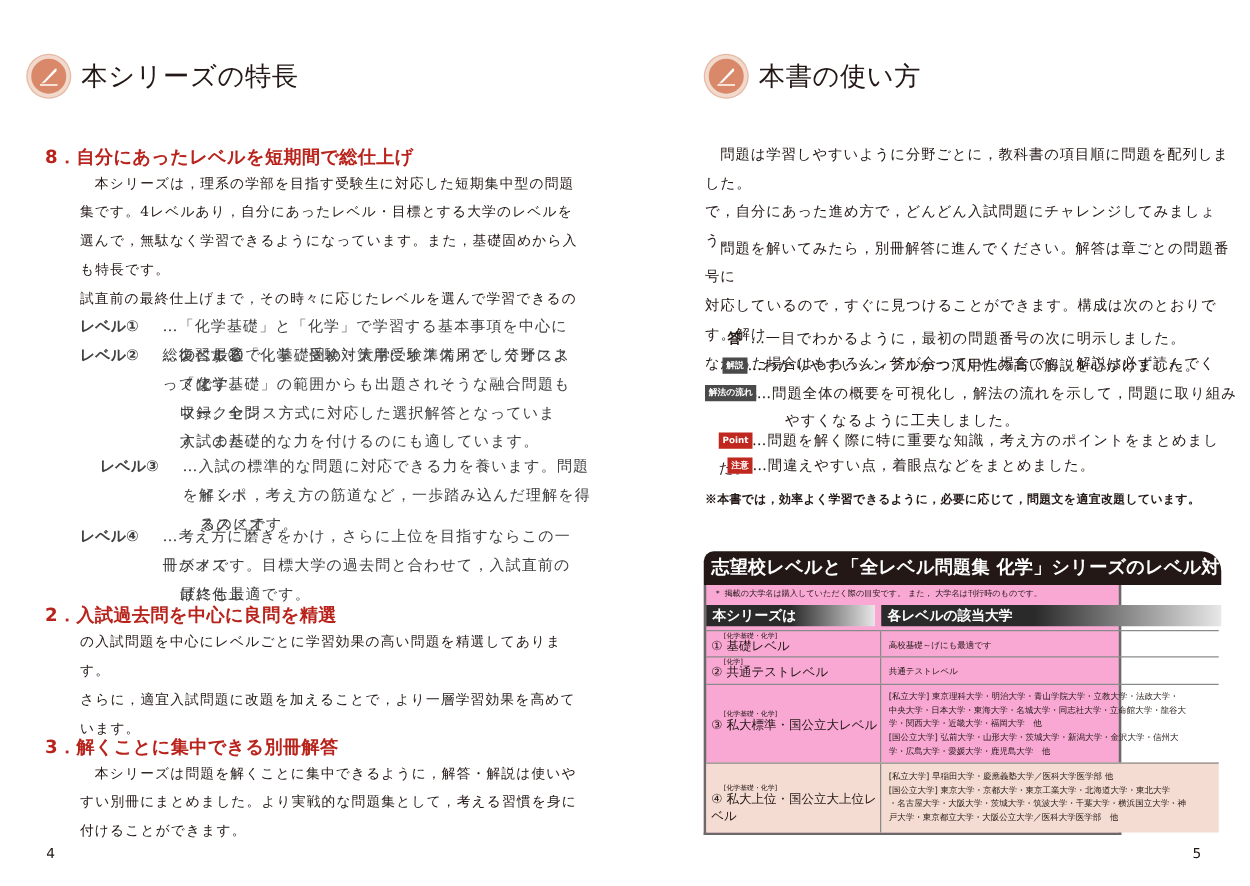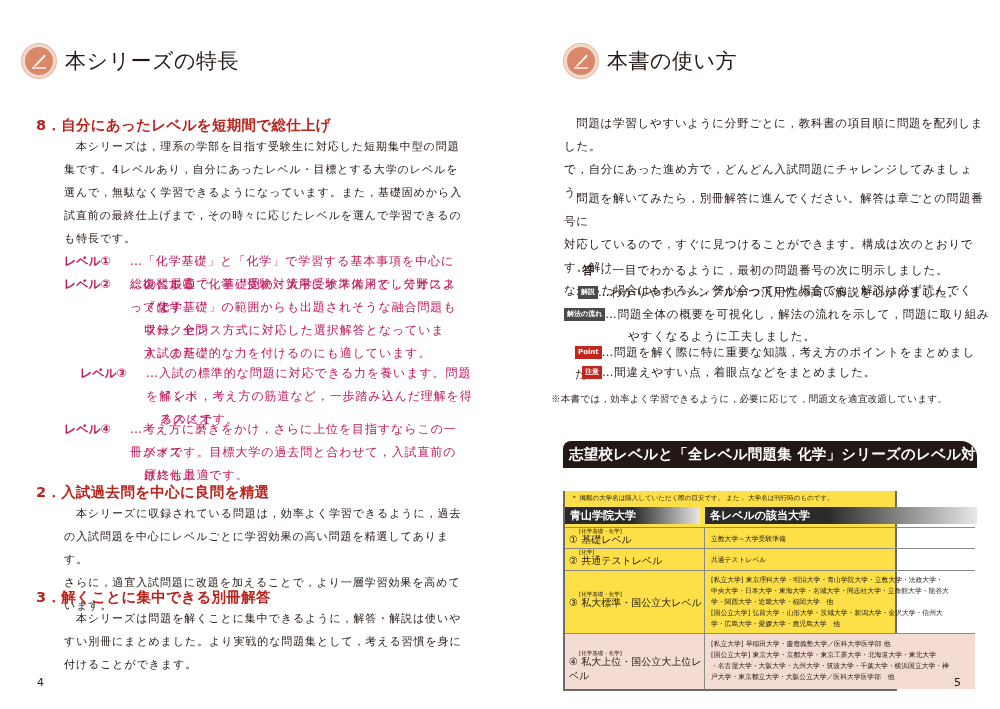--- a/index.html
+++ b/index.html
@@ -25,41 +25,41 @@
 
   .h2 {
     position: absolute;
     font-family: "DejaVu Sans", "Liberation Sans", sans-serif;
     font-weight: bold; font-size: 14.5px; color: #b8231c; letter-spacing: 0.3px;
   }
   .para {
     position: absolute; font-size: 11px; line-height: 23px; color: #231815;
     letter-spacing: 0.9px;
   }
-  .level-row { position: absolute; font-size: 12px; line-height: 23px; color: #be185d; letter-spacing: 0.9px; }
+  .level-row { position: absolute; font-size: 12px; line-height: 23px; color: #404040; letter-spacing: 0.9px; }
   .level-row .lbl { font-family: "DejaVu Sans", "Liberation Sans", sans-serif; font-weight: bold; position: absolute; left: 0; top: 0; letter-spacing: 0; }
   .level-row .txt { position: absolute; left: 66px; top: 0; width: 330px; }
   .level-row .cont { position: absolute; left: 80px; width: 316px; }
 
   .page-num { position: absolute; font-family: "DejaVu Sans", "Liberation Sans", sans-serif; font-size: 11px; color: #231815; }
 
   .legend-row { position: absolute; font-size: 11.5px; line-height: 22px; letter-spacing: 0.8px; color: #231815; }
   .badge { display: inline-block; font-family: "DejaVu Sans", "Liberation Sans", sans-serif; font-size: 7px; color: #fff; padding: 1px 3px; line-height: 11px; vertical-align: 2px; letter-spacing: 0; font-weight: bold; }
   .badge.dark { background: #4a4a4a; }
   .badge.red { background: #c0281f; }
   .note { position: absolute; font-size: 9.5px; letter-spacing: 0.3px; color: #231815; }
 
   .table-box { position: absolute; left: 63px; top: 441px; width: 414px; height: 227px; }
   .table-title {
     position: absolute; left: 0; top: 0; width: 414px; height: 27px;
     background: #231815; border-radius: 8px 16px 0 0;
     font-family: "DejaVu Sans", "Liberation Sans", sans-serif; font-weight: bold;
     color: #ffffff; font-size: 14.5px; line-height: 27px; padding-left: 6px; letter-spacing: 0.2px;
   }
-  .table-body { position: absolute; left: 0; top: 27px; width: 334px; height: 200px; border: 2px solid #6a6a6a; border-top: none; background: #fde047; margin-top: 23px; }
+  .table-body { position: absolute; left: 0; top: 27px; width: 334px; height: 200px; border: 2px solid #6a6a6a; border-top: none; background: #f9a8d4; }
   .table-note { position: absolute; left: 6px; top: 3px; font-size: 6.5px; color: #231815; font-family: "DejaVu Sans", "Liberation Sans", sans-serif; }
   .col-head { position: absolute; top: 16px; height: 17px; font-family: "DejaVu Sans", "Liberation Sans", sans-serif; font-weight: bold; font-size: 11px; color: #fff; line-height: 17px; padding-left: 5px; }
   .col-head.c1 { left: 0; width: 135px; background: linear-gradient(to right, #2a2a2a 0%, #2a2a2a 50%, #e8e8e8 100%); }
   .col-head.c2 { left: 140px; width: 272px; background: linear-gradient(to right, #2a2a2a 0%, #2a2a2a 45%, #e8e8e8 100%); }
   .trow { position: absolute; left: 0; width: 410px; border-top: 1px solid #8a8a8a; }
   .trow .lvcell { position: absolute; left: 0; top: 0; width: 140px; height: 100%; border-right: 1px solid #8a8a8a; padding-left: 4px; }
   .trow .unicell { position: absolute; left: 146px; top: 0; width: 262px; font-size: 6.8px; line-height: 11px; color: #231815; font-family: "DejaVu Sans", "Liberation Sans", sans-serif; }
   .lv-sub { font-size: 5.5px; font-family: "DejaVu Sans", "Liberation Sans", sans-serif; color: #231815; display: block; padding-left: 10px; }
   .lv-main { font-size: 10px; font-family: "DejaVu Sans", "Liberation Sans", sans-serif; color: #231815; display: block; }
   .trow.hl { background: #f5dcd2; }
@@ -76,22 +76,22 @@
         </svg>
     </div>
     <div class="title">本シリーズの特長</div>
   </div>
 
   <div class="h2" style="left:36px; top:116px;">8．自分にあったレベルを短期間で総仕上げ</div>
   <div class="para" style="left:64px; top:135px; width:400px;">
     <div>　本シリーズは，理系の学部を目指す受験生に対応した短期集中型の問題</div>
     <div>集です。4レベルあり，自分にあったレベル・目標とする大学のレベルを</div>
     <div>選んで，無駄なく学習できるようになっています。また，基礎固めから入</div>
+    <div>も特長です。</div>
     <div>試直前の最終仕上げまで，その時々に応じたレベルを選んで学習できるの</div>
-    <div>も特長です。</div>
   </div>
 
   <div class="level-row" style="left:64px; top:250px; width:400px; height:46px;">
     <span class="lbl">レベル①</span>
     <span class="txt">…「化学基礎」と「化学」で学習する基本事項を中心に総復習する</span>
     <span class="cont" style="top:23px;">のに最適で，基礎固め・大学受験準備用としてオススメです。</span>
   </div>
   <div class="level-row" style="left:64px; top:273px; width:400px; height:92px;">
     <span class="lbl">レベル②</span>
     <span class="txt">…レベル②「化学」受験対策用にオススメで，分野によっては</span>
@@ -107,21 +107,20 @@
   </div>
   <div class="level-row" style="left:64px; top:418px; width:400px; height:69px;">
     <span class="lbl">レベル④</span>
     <span class="txt">…考え方に磨きをかけ，さらに上位を目指すならこの一冊がオス</span>
     <span class="cont" style="top:23px;">スメです。目標大学の過去問と合わせて，入試直前の最終仕上</span>
     <span class="cont" style="top:46px;">げにも最適です。</span>
   </div>
 
   <div class="h2" style="left:36px; top:483px;">2．入試過去問を中心に良問を精選</div>
   <div class="para" style="left:64px; top:502px; width:400px;">
-    <div>　本シリーズに収録されている問題は，効率よく学習できるように，過去</div>
     <div>の入試問題を中心にレベルごとに学習効果の高い問題を精選してあります。</div>
     <div>さらに，適宜入試問題に改題を加えることで，より一層学習効果を高めて</div>
     <div>います。</div>
   </div>
 
   <div class="h2" style="left:36px; top:588px;">3．解くことに集中できる別冊解答</div>
   <div class="para" style="left:64px; top:607px; width:400px;">
     <div>　本シリーズは問題を解くことに集中できるように，解答・解説は使いや</div>
     <div>すい別冊にまとめました。より実戦的な問題集として，考える習慣を身に</div>
     <div>付けることができます。</div>
@@ -163,36 +162,36 @@
   <div class="legend-row" style="left:128px; top:325px;">
     <span>やすくなるように工夫しました。</span>
   </div>
   <div class="legend-row" style="left:75px; top:341px;">
     <span class="badge red">Point</span><span>…問題を解く際に特に重要な知識，考え方のポイントをまとめました。</span>
   </div>
   <div class="legend-row" style="left:82px; top:361px;">
     <span class="badge red">注意</span><span>…間違えやすい点，着眼点などをまとめました。</span>
   </div>
 
-  <div class="note" style="left:51px; top:393px;">※本書では，効率よく学習できるように，必要に応じて，問題文を適宜改題しています。</div>
+  <div class="note" style="left:64px; top:393px;font-weight:bold;">※本書では，効率よく学習できるように，必要に応じて，問題文を適宜改題しています。</div>
 
   <div class="table-box">
     <div class="table-title">志望校レベルと「全レベル問題集 化学」シリーズのレベル対応表</div>
     <div class="table-body">
       <div class="table-note">＊ 掲載の大学名は購入していただく際の目安です。 また， 大学名は刊行時のものです。</div>
-      <div class="col-head c1">青山学院大学</div>
+      <div class="col-head c1">本シリーズは</div>
       <div class="col-head c2">各レベルの該当大学</div>
 
       <div class="trow" style="top:36px; height:21px;padding-left:12px;">
         <div class="lvcell">
           <span class="lv-sub">[化学基礎・化学]</span>
           <span class="lv-main" style="margin-top:-2px;">① 基礎レベル</span>
         </div>
         <div class="unicell" style="top:6px;">
-          <div>立教大学～大学受験準備</div>
+          <div>高校基礎～げにも最適です</div>
         </div>
       </div>
 
       <div class="trow" style="top:57px; height:22px;">
         <div class="lvcell">
           <span class="lv-sub">[化学]</span>
           <span class="lv-main" style="margin-top:-2px;">② 共通テストレベル</span>
         </div>
         <div class="unicell" style="top:6px;">
           <div>共通テストレベル</div>
@@ -214,21 +213,21 @@
       </div>
 
       <div class="trow hl" style="top:142px; height:56px;">
         <div class="lvcell" style="padding-top:16px;">
           <span class="lv-sub">[化学基礎・化学]</span>
           <span class="lv-main" style="margin-top:-2px;">④ 私大上位・国公立大上位レベル</span>
         </div>
         <div class="unicell" style="top:5px;">
           <div>[私立大学] 早稲田大学・慶應義塾大学／医科大学医学部 他</div>
           <div>[国公立大学] 東京大学・京都大学・東京工業大学・北海道大学・東北大学</div>
-          <div>・名古屋大学・大阪大学・九州大学・筑波大学・千葉大学・横浜国立大学・神</div>
+          <div>・名古屋大学・大阪大学・茨城大学・筑波大学・千葉大学・横浜国立大学・神</div>
           <div>戸大学・東京都立大学・大阪公立大学／医科大学医学部　他</div>
         </div>
       </div>
     </div>
   </div>
 
   <div class="page-num" style="left:454px; top:676px;">5</div>
 </div>
 
 </body></html>

